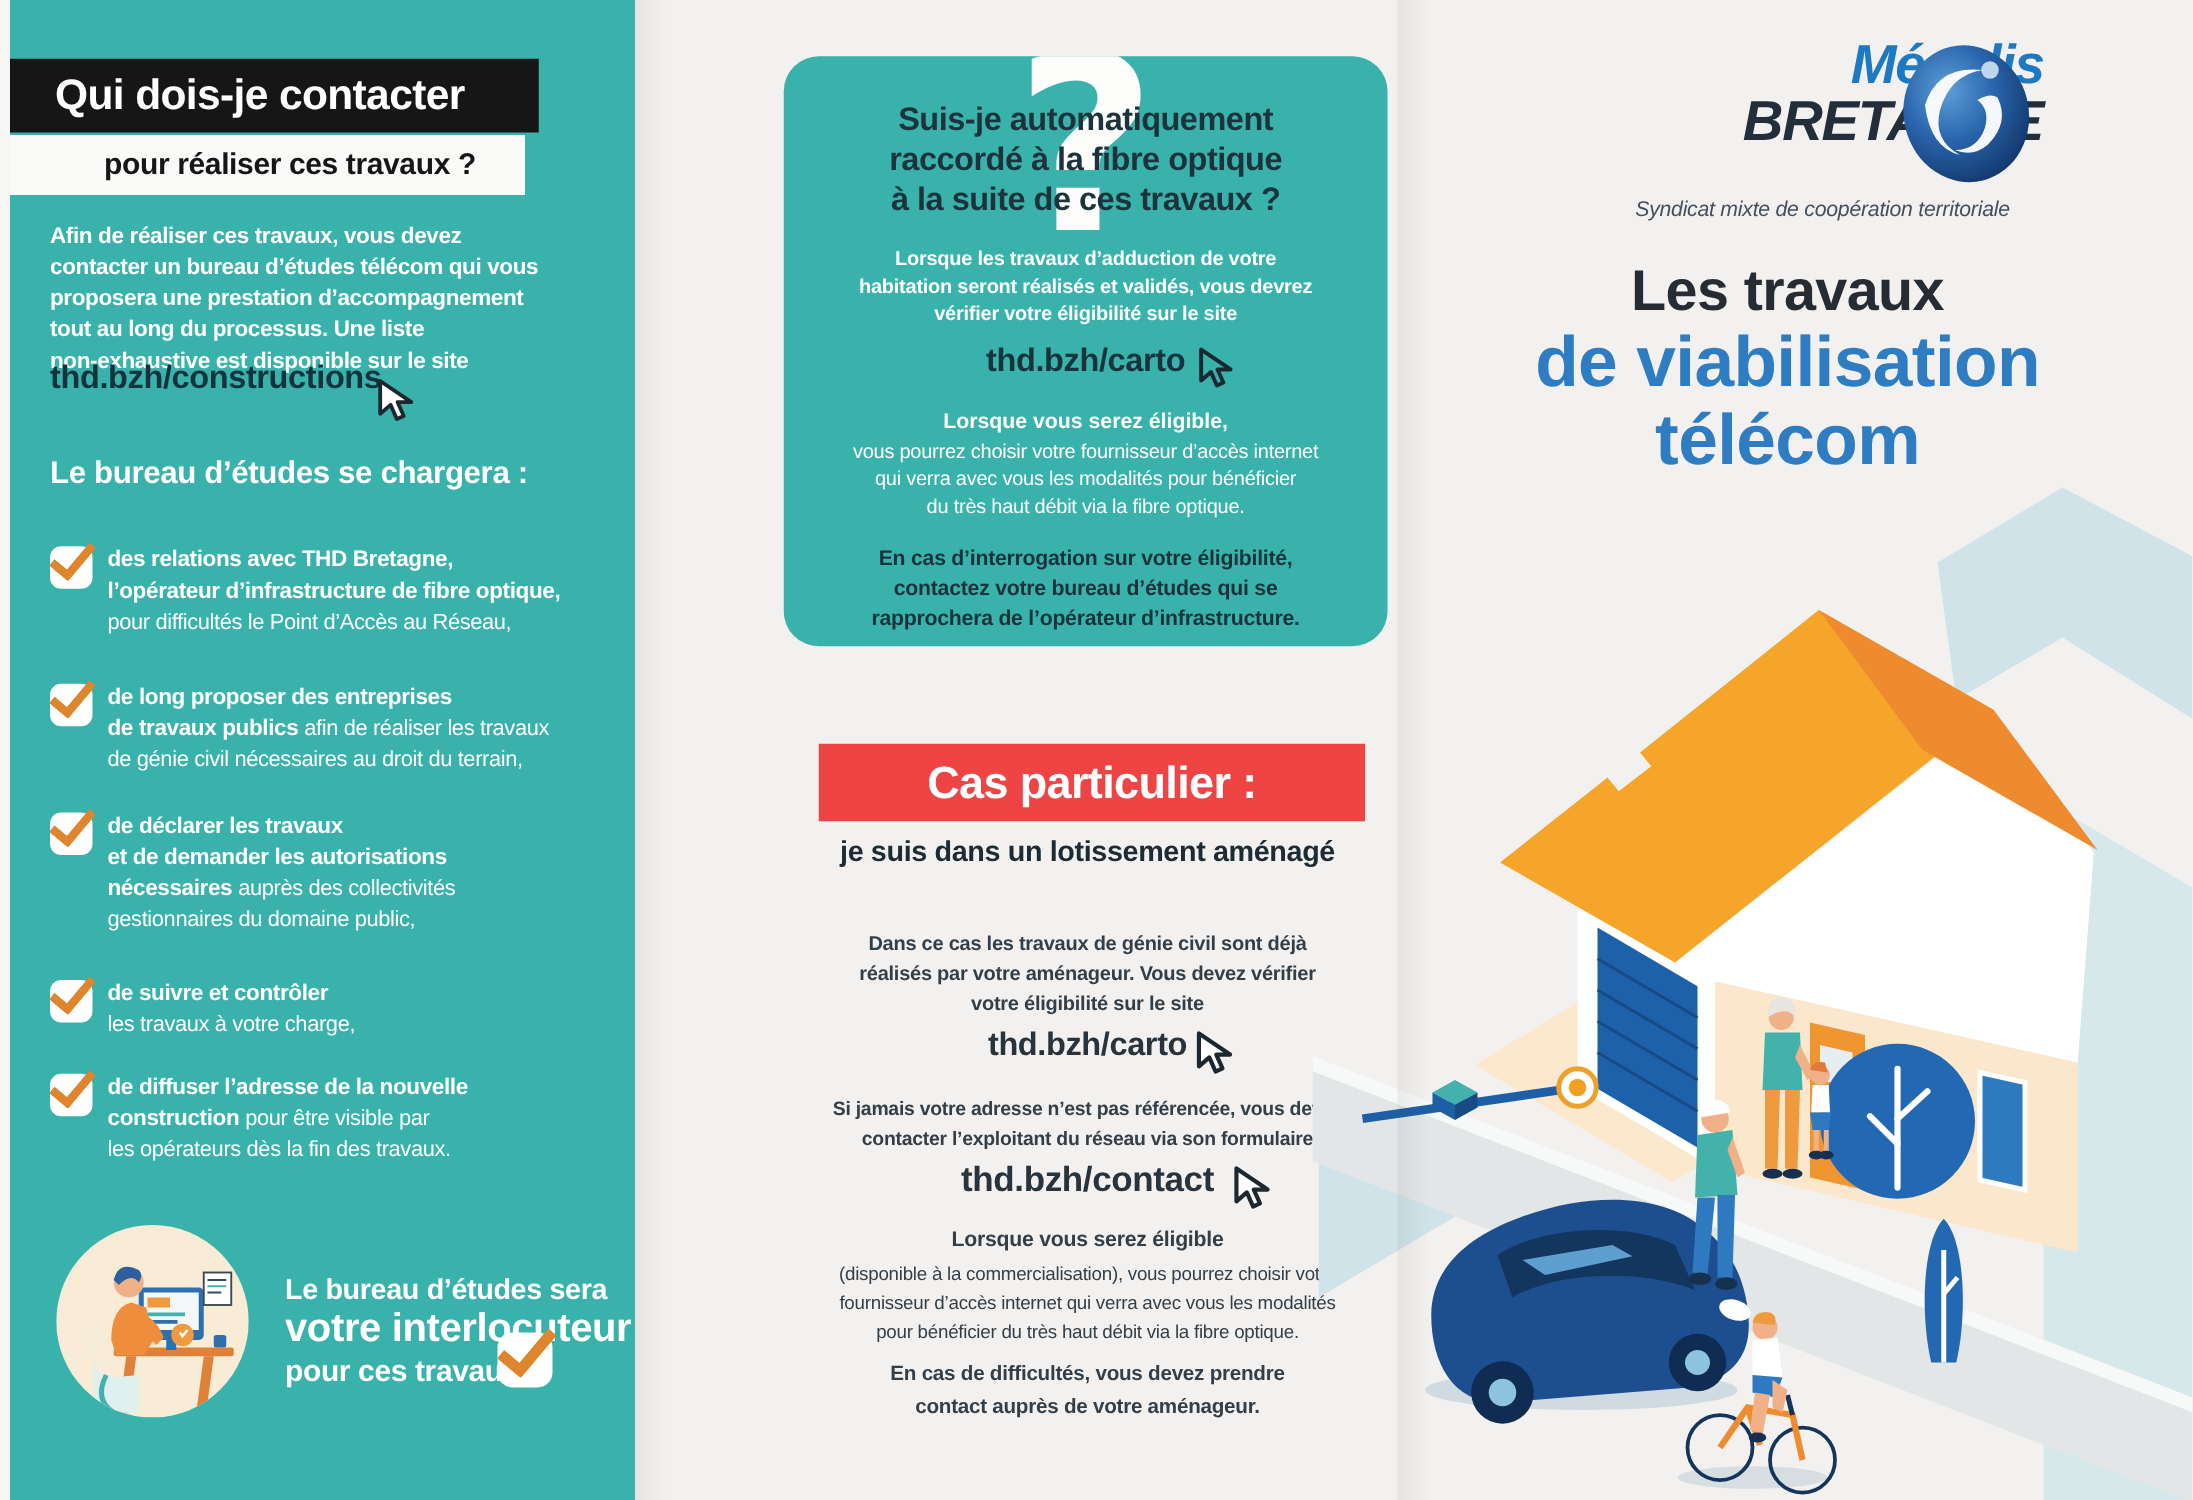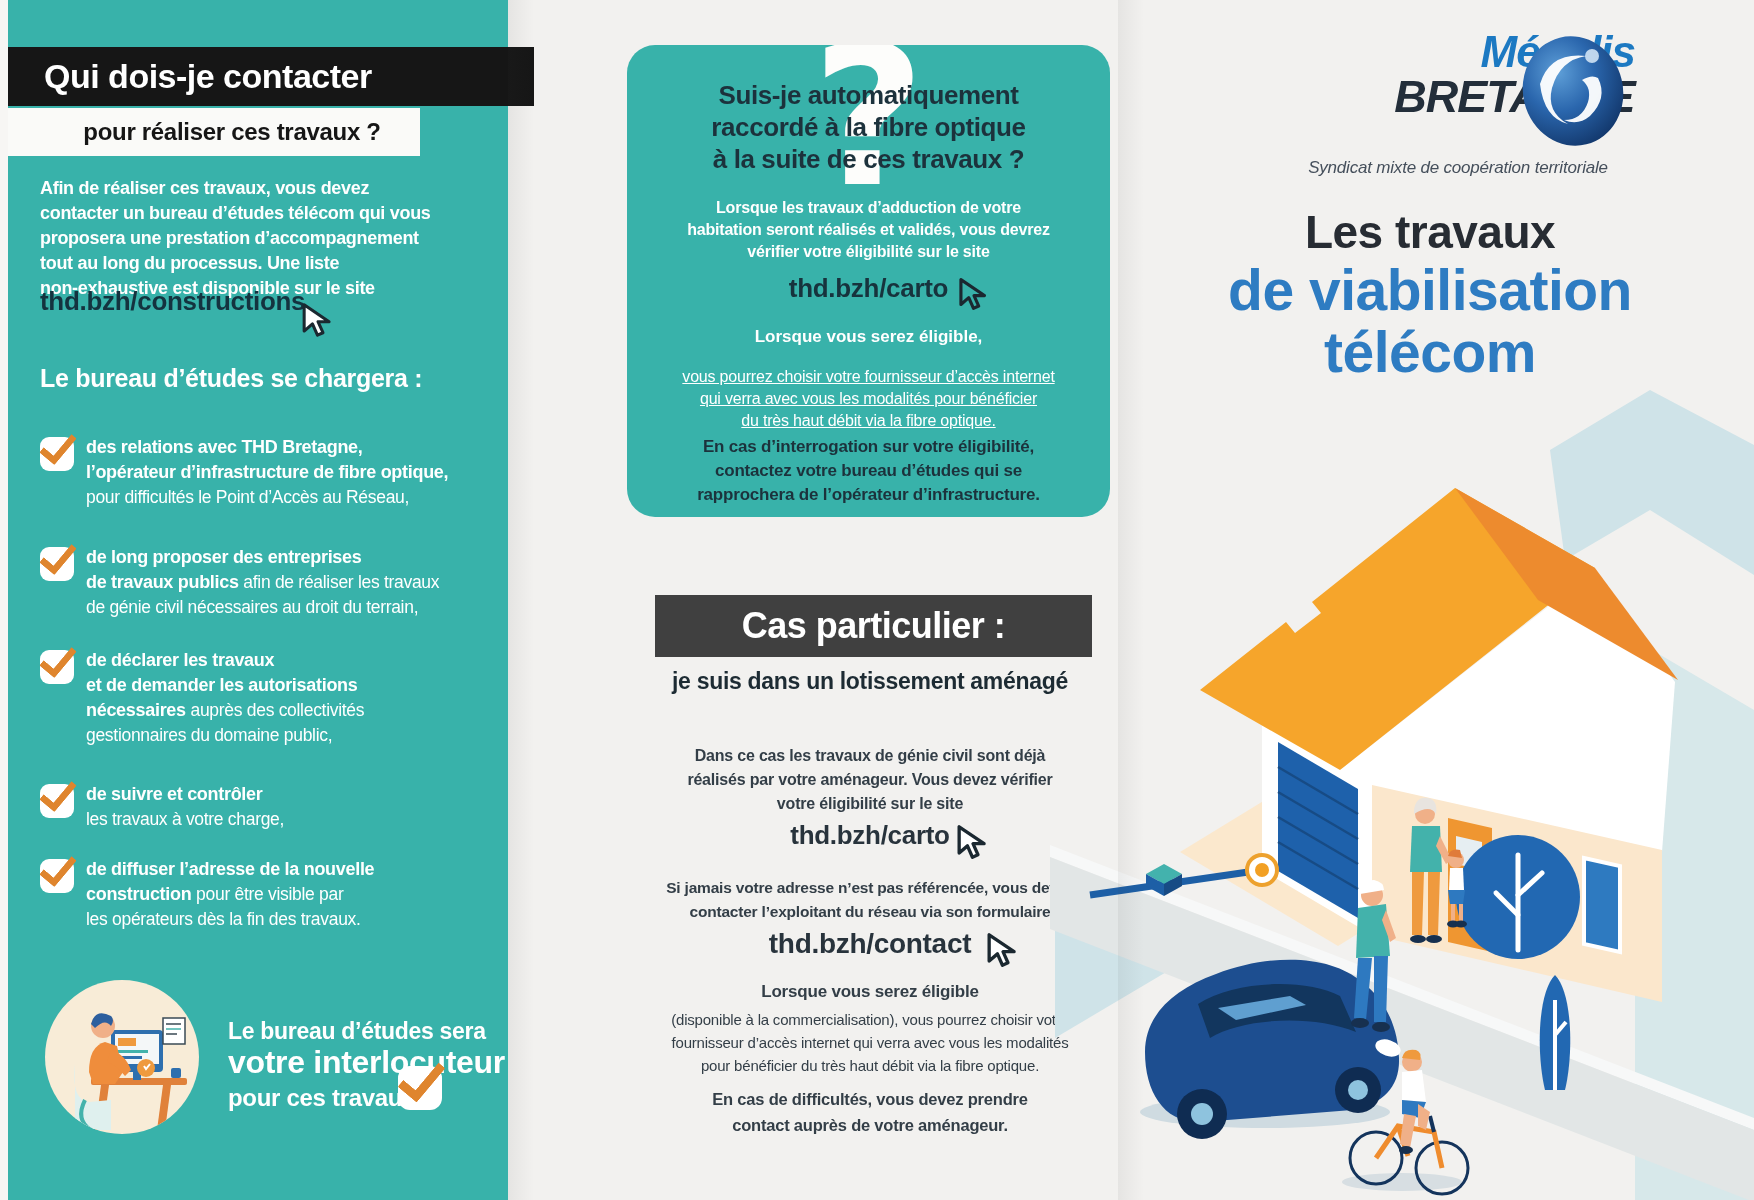--- a/index.html
+++ b/index.html
@@ -3,21 +3,21 @@
 <meta charset="utf-8">
 <style>
   html,body{margin:0;padding:0;}
   body{width:1754px;height:1200px;position:relative;background:#f2f1ef;
        font-family:"Liberation Sans",sans-serif;overflow:hidden;}
   .abs{position:absolute;}
   .preline{white-space:pre-line;}
 
   
   .left-panel{left:8px;top:0;width:500px;height:1200px;background:#38b2aa;}
-  .lp-titlebar{left:0;top:47px;width:526px;height:59px;background:#161616;}
+  .lp-titlebar{left:0;top:47px;width:423px;height:59px;background:#161616;}
   .lp-title{color:#fff;font-weight:bold;font-size:34px;line-height:59px;padding-left:36px;letter-spacing:-.5px;}
   .lp-subband{left:0;top:108px;width:412px;height:48px;background:#fafaf8;}
   .lp-subtitle{color:#161616;font-weight:bold;font-size:24px;line-height:48px;padding-left:36px;letter-spacing:-.3px;text-align:center;}
   .lp-intro{left:32px;top:176px;width:452px;color:#fff;font-weight:bold;font-size:18px;line-height:25px;letter-spacing:-.3px;}
   .lp-link{left:32px;top:286px;color:#14333f;font-weight:bold;font-size:26px;letter-spacing:-.3px;}
   .lp-listhead{left:32px;top:364px;color:#fff;font-weight:bold;font-size:25px;letter-spacing:-.3px;}
   .check-item{left:32px;width:450px;}
   .checkbox{position:absolute;left:0;top:2px;width:34px;height:34px;background:#fff;border-radius:9px;}
   .checkbox::after{content:'';position:absolute;left:8px;top:-9px;width:13px;height:28px;
     border-right:7px solid #df852e;border-bottom:7px solid #df852e;border-radius:2px;transform:rotate(40deg);}
@@ -32,23 +32,23 @@
   .lp-foot3{color:#fff;font-weight:bold;font-size:24px;letter-spacing:-.3px;}
 
   
   .mid-box{left:627px;top:45px;width:483px;height:472px;background:#38b2aa;border-radius:28px;overflow:hidden;text-align:center;}
   .qmark{position:absolute;left:0;top:-48px;width:100%;text-align:center;color:#fdfdfb;
          font-family:"DejaVu Sans",sans-serif;font-weight:bold;font-size:195px;line-height:240px;}
   .mb-head{position:absolute;left:0;top:34px;width:100%;color:#1c323c;font-weight:bold;font-size:26px;line-height:32px;letter-spacing:-.4px;}
   .mb-p1{position:absolute;left:20px;top:152px;width:443px;color:#fff;font-weight:bold;font-size:16px;line-height:22px;letter-spacing:-.2px;}
   .mb-link{position:absolute;left:0;top:228px;width:100%;color:#17333d;font-weight:bold;font-size:26px;letter-spacing:-.3px;}
   .mb-p2b{position:absolute;left:0;top:282px;width:100%;color:#fff;font-weight:bold;font-size:17px;}
-  .mb-p2{position:absolute;left:20px;top:321px;width:443px;color:#fff;font-size:16px;line-height:22px;letter-spacing:-.2px;text-decoration:underline;}
+  .mb-p2{position:absolute;left:20px;top:306px;width:443px;color:#fff;font-size:16px;line-height:22px;letter-spacing:-.2px;}
   .mb-p3{position:absolute;left:20px;top:390px;width:443px;color:#1c323c;font-weight:bold;font-size:17px;line-height:24px;letter-spacing:-.2px;}
-  .sc-bar{left:655px;top:595px;width:437px;height:62px;background:#404040;text-align:center;}
+  .sc-bar{left:655px;top:595px;width:437px;height:62px;background:#ef4444;text-align:center;}
   .sc-bartext{color:#fff;font-weight:bold;font-size:36px;line-height:62px;letter-spacing:-.5px;}
   .sc-sub{left:630px;top:668px;width:480px;text-align:center;color:#1d2b33;font-weight:bold;font-size:23px;letter-spacing:-.3px;}
   .sc-p{left:630px;width:480px;text-align:center;color:#333e47;letter-spacing:-.2px;}
   .sc-bold{font-weight:bold;}
   .sc-link{left:630px;width:480px;text-align:center;color:#28333c;font-weight:bold;letter-spacing:-.3px;}
 
   
   .logo-text1{color:#1c79c2;font-style:italic;font-weight:bold;font-size:44px;line-height:44px;letter-spacing:-1px;}
   .logo-text2{color:#232e3a;font-style:italic;font-weight:bold;font-size:45px;line-height:46px;letter-spacing:-1px;}
   .logo-tag{color:#454f5b;font-style:italic;font-size:17px;letter-spacing:-.2px;}

